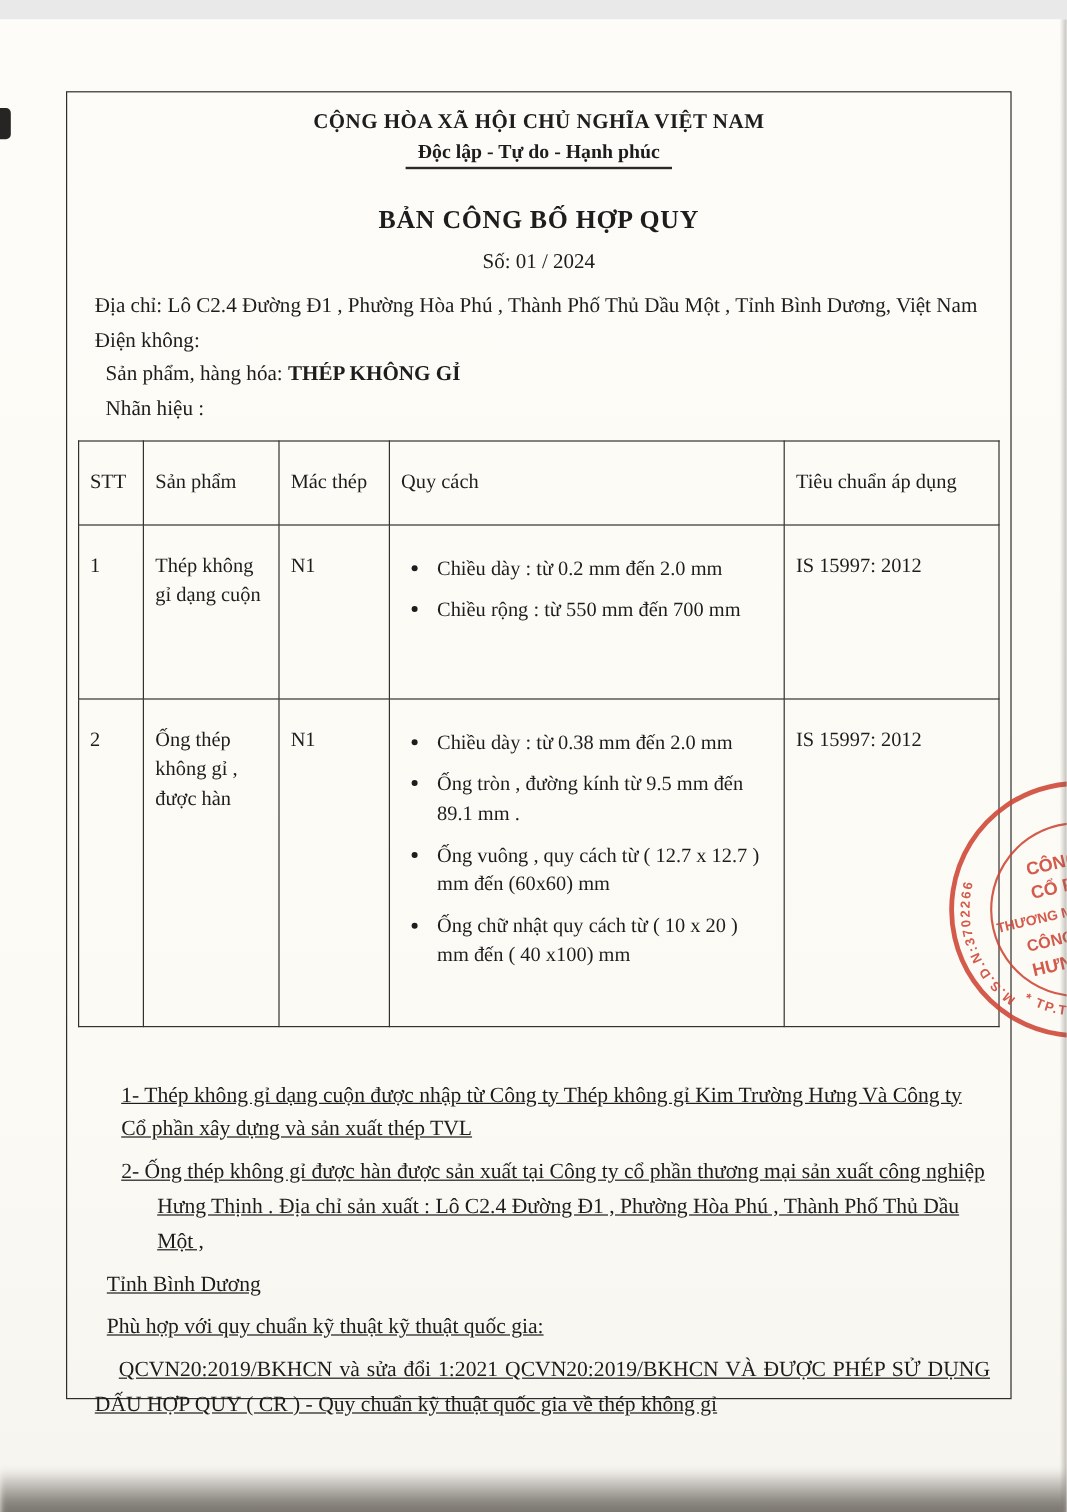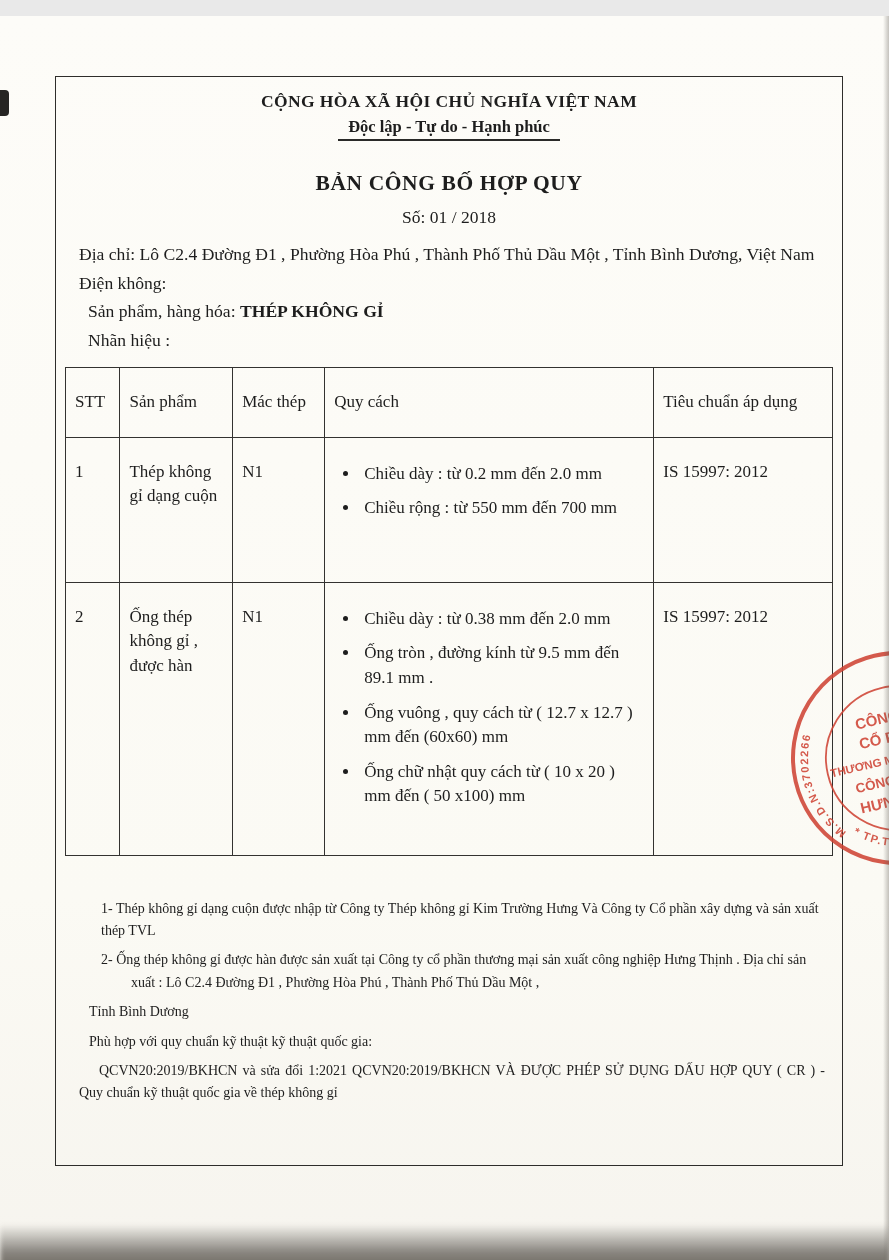--- a/index.html
+++ b/index.html
@@ -33,21 +33,21 @@
   }
   .spec-table th{height:24px;vertical-align:middle;}
   .col-stt{width:7.1%;} .col-sp{width:14.7%;} .col-mt{width:12%;} .col-qc{width:42.9%;} .col-tc{width:23.3%;}
   .td-stt{text-align:center;}
   .td-mt{padding-left:26px;}
   .td-sp{text-align:justify;}
   .row-1 td{height:100px;}
   .row-2 td{height:228px;}
   ul.spec{margin:2px 0 0 0;padding-left:26px;list-style:disc;font-family:Liberation Serif, serif;}
   ul.spec li{margin:0 0 10px 0;padding-left:4px;}
-  .notes{margin:42px 8px 0 14px;font-size:14px;line-height:1.6;}
+  .notes{margin:42px 8px 0 14px;font-size:18px;line-height:1.6;text-decoration:underline;}
   .notes p{margin:0 0 7px 0;}
   .note-1{padding-left:22px;}
   .note-2{padding-left:52px;text-indent:-30px;}
   .note-plain{padding-left:10px;}
   .note-fit{padding-left:10px;}
   .note-qcvn{text-align:justify;text-indent:20px;margin-top:2px;}
   
   .edge-mark{position:absolute;left:0;top:74px;width:9px;height:26px;background:#141210;border-radius:0 4px 4px 0;opacity:.92;}
   .right-edge-shadow{position:absolute;top:0;right:0;width:6px;height:100%;
     background:linear-gradient(to left,rgba(90,85,78,.35),rgba(90,85,78,0));}
@@ -66,21 +66,21 @@
   <div class="edge-mark"></div>
 
   <div class="frame">
 
     <div class="nat-title">CỘNG HÒA XÃ HỘI CHỦ NGHĨA VIỆT NAM</div>
     <div class="motto">
       <span class="u">Độc lập - Tự do - Hạnh phúc</span>
     </div>
 
     <div class="doc-title">BẢN CÔNG BỐ HỢP QUY</div>
-    <div class="doc-no">Số: 01 / 2018</div>
+    <div class="doc-no">Số: 01 / 2024</div>
 
     <div class="info">
       <p>Địa chỉ: Lô C2.4 Đường Đ1 , Phường Hòa Phú , Thành Phố Thủ Dầu Một , Tỉnh Bình Dương, Việt Nam</p>
       <p>Điện không:</p>
       <p class="ind"><span>Sản phẩm, hàng hóa: </span><span class="bold">THÉP KHÔNG GỈ</span></p>
       <p class="ind">Nhãn hiệu :</p>
     </div>
 
     <table class="spec-table">
       <colgroup>
@@ -114,21 +114,21 @@
         </tr>
         <tr class="row-2">
           <td class="td-stt">2</td>
           <td class="td-sp">Ống thép không gỉ , được hàn</td>
           <td class="td-mt">N1</td>
           <td>
             <ul class="spec">
               <li>Chiều dày : từ 0.38 mm đến 2.0 mm</li>
               <li>Ống tròn , đường kính từ 9.5 mm đến 89.1 mm .</li>
               <li>Ống vuông , quy cách từ ( 12.7 x 12.7 ) mm đến (60x60) mm</li>
-              <li>Ống chữ nhật quy cách từ ( 10 x 20 ) mm đến ( 50 x100) mm</li>
+              <li>Ống chữ nhật quy cách từ ( 10 x 20 ) mm đến ( 40 x100) mm</li>
             </ul>
           </td>
           <td>IS 15997: 2012</td>
         </tr>
       </tbody>
     </table>
 
     <div class="notes">
       <p class="note-1">1- Thép không gỉ dạng cuộn được nhập từ Công ty Thép không gỉ Kim Trường Hưng Và Công ty Cổ phần xây dựng và sản xuất thép TVL</p>
       <p class="note-2">2- Ống thép không gỉ được hàn được sản xuất tại Công ty cổ phần thương mại sản xuất công nghiệp Hưng Thịnh . Địa chỉ sản xuất : Lô C2.4 Đường Đ1 , Phường Hòa Phú , Thành Phố Thủ Dầu Một ,</p>

